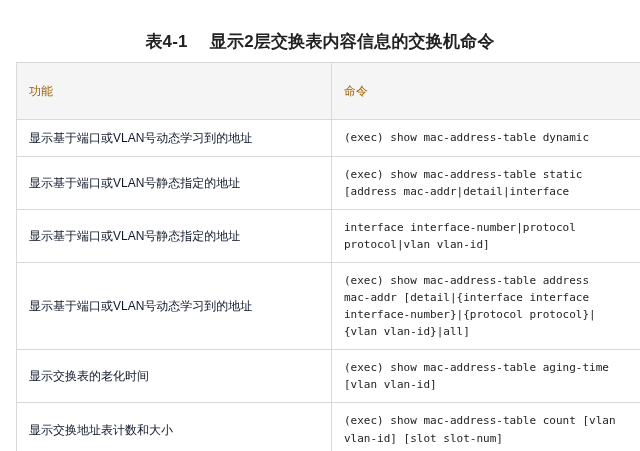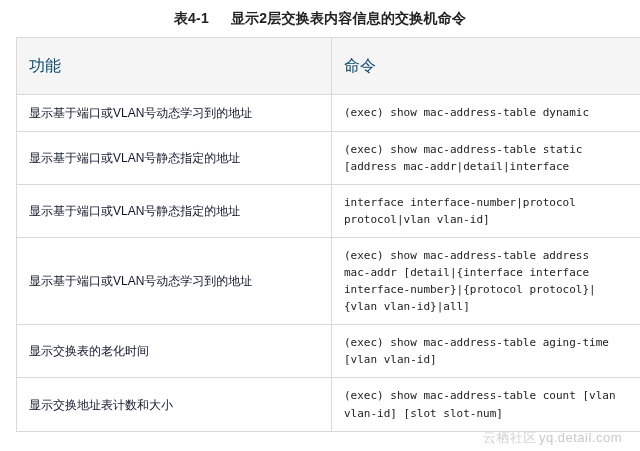--- a/index.html
+++ b/index.html
@@ -17,47 +17,48 @@
   }
   .page {
     width: 640px;
     height: 451px;
     position: relative;
     box-sizing: border-box;
     padding: 0 16px;
   }
   .caption {
     text-align: center;
-    font-size: 14px;
+    font-size: 17px;
     color: #222222;
     font-weight: bold;
     padding: 10px 0 9px 0;
     letter-spacing: 0.2px;
+    margin-top: 20px;
   }
   .caption .cap-num {
     margin-right: 22px;
   }
   table.cmd-table {
     width: 608px;
     border-collapse: collapse;
     table-layout: fixed;
     border: 1px solid #d9d9d9;
   }
   table.cmd-table th,
   table.cmd-table td {
     border: 1px solid #d9d9d9;
     vertical-align: middle;
     padding: 9px 12px;
   }
   thead th {
     background: #f5f5f5;
     text-align: left;
     font-weight: normal;
-    font-size: 16px;
-    color: #0c4a6e;
+    font-size: 12px;
+    color: #a16207;
     height: 38px;
   }
   th.col-func { width: 290px; }
   th.col-cmd  { width: 318px; }
 
   td.func {
     font-size: 12px;
     color: #0f172a;
     line-height: 1.5;
   }

